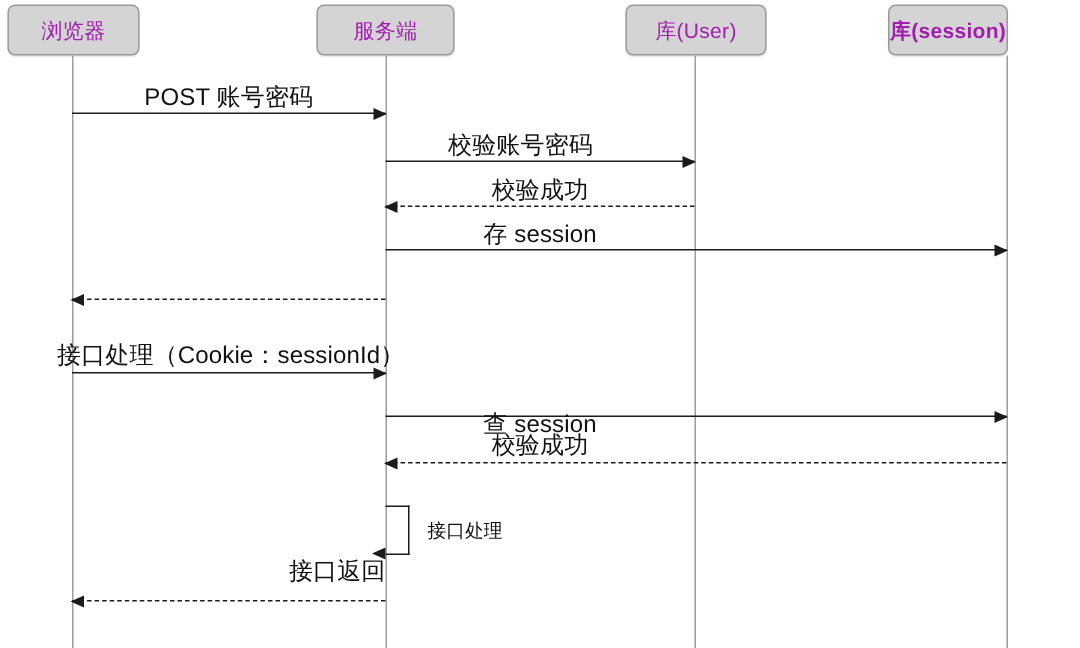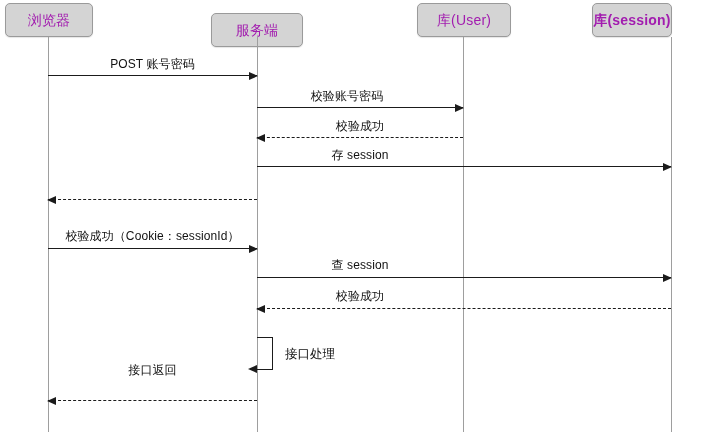--- a/index.html
+++ b/index.html
@@ -65,21 +65,21 @@
     border-left: 9px solid #1b1b1b;
   }
   .arrowhead.left {
     left: -1px;
     border-top: 4px solid transparent;
     border-bottom: 4px solid transparent;
     border-right: 9px solid #1b1b1b;
   }
   .msg-label {
     position: absolute;
-    font-size: 12px;
+    font-size: 16px;
     line-height: 1;
     color: #111111;
     white-space: nowrap;
     text-align: center;
     letter-spacing: 0.1px;
   }
   
   .selfloop {
     position: absolute;
     box-sizing: border-box;
@@ -101,21 +101,21 @@
   }
 </style>
 </head>
 <body>
 
 <div id="diagram">
 
   <div class="participant" style="left:5px; top:3px; width:88px;">
     <span>浏览器</span>
   </div>
-  <div class="participant" style="left:211px; top:3px; width:92px;margin-top:10px;">
+  <div class="participant" style="left:211px; top:3px; width:92px;">
     <span>服务端</span>
   </div>
   <div class="participant" style="left:417px; top:3px; width:94px;">
     <span>库(User)</span>
   </div>
   <div class="participant" style="left:592px; top:3px; width:80px;font-weight:bold;">
     <span>库(session)</span>
   </div>
 
   <div class="lifeline" style="left:48px;  top:37px; height:395px;"></div>
@@ -143,35 +143,35 @@
   </div>
   <div class="msg-label" style="left:257px; top:149px; width:206px;text-align:center;">存 session</div>
 
   <div class="msg dashed" style="left:48px; top:199px; width:209px;">
     <span class="arrowhead left"></span>
   </div>
 
   <div class="msg" style="left:48px; top:248px; width:209px;">
     <span class="arrowhead right"></span>
   </div>
-  <div class="msg-label" style="left:38px; top:230px; width:229px;">校验成功（Cookie：sessionId）</div>
+  <div class="msg-label" style="left:38px; top:230px; width:229px;">接口处理（Cookie：sessionId）</div>
 
   <div class="msg" style="left:257px; top:277px; width:414px;">
     <span class="arrowhead right"></span>
   </div>
-  <div class="msg-label" style="left:257px; top:259px; width:206px;text-align:center;">查 session</div>
+  <div class="msg-label" style="left:257px; top:276px; width:206px;text-align:center;">查 session</div>
 
   <div class="msg dashed" style="left:257px; top:308px; width:414px;">
     <span class="arrowhead left"></span>
   </div>
   <div class="msg-label" style="left:257px; top:290px; width:206px;">校验成功</div>
 
   <div class="selfloop" style="left:257px; top:337px; width:16px; height:33px;">
     <span class="arrowhead left"></span>
   </div>
   <div class="selfloop-label" style="left:285px; top:348px;">接口处理</div>
 
   <div class="msg dashed" style="left:48px; top:400px; width:209px;">
     <span class="arrowhead left"></span>
   </div>
-  <div class="msg-label" style="left:48px; top:364px; width:209px;">接口返回</div>
+  <div class="msg-label" style="left:48px; top:374px; width:209px;text-align:right;">接口返回</div>
 
 </div>
 
 </body></html>

